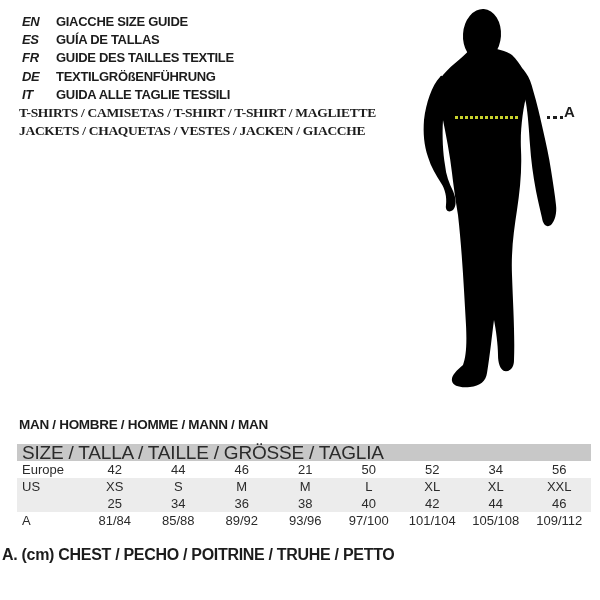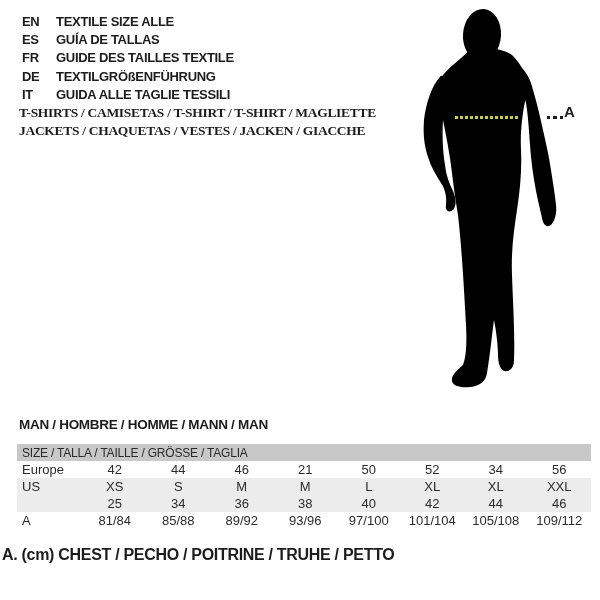--- a/index.html
+++ b/index.html
@@ -7,60 +7,60 @@
     width:600px;height:600px;position:relative;overflow:hidden;
     background:#ffffff;
     font-family:"Liberation Sans","DejaVu Sans",sans-serif;
     color:#1c1c1c;
   }
   .abs{position:absolute;}
 
   
   .lang-list{left:22px;top:12px;}
   .lang-row{display:flex;height:18.4px;align-items:center;}
-  .lang-code{width:34px;font-size:13px;font-weight:bold;letter-spacing:-0.3px;}
+  .lang-code{width:34px;font-size:13px;font-weight:bold;letter-spacing:-0.3px;font-style:italic;}
   .lang-label{font-size:13px;font-weight:bold;letter-spacing:-0.3px;white-space:nowrap;}
 
   
   .categories{left:19px;top:104px;font-size:13.5px;font-weight:bold;
     letter-spacing:-0.3px;line-height:18px;white-space:nowrap;font-family:Liberation Serif, serif;}
 
   
   .figure-wrap{left:418px;top:5px;width:145px;height:385px;}
   .measure-line-body{left:455px;top:116px;width:63px;height:3px;
     background:repeating-linear-gradient(to right,#c9d32e 0 3px,rgba(0,0,0,0) 3px 5px);}
   .measure-line-out{left:547px;top:116px;width:17px;height:3px;
     background:repeating-linear-gradient(to right,#1c1c1c 0 3.5px,rgba(0,0,0,0) 3.5px 6.5px);}
   .measure-label{left:564px;top:103px;font-size:15px;font-weight:bold;}
 
   
   .section-title{left:19px;top:417px;font-size:13.5px;font-weight:bold;
     letter-spacing:-0.3px;white-space:nowrap;}
 
   
   .size-table{left:17px;top:444px;width:574px;}
-  .st-header{height:17px;background:#c8c8c8;font-size:12px;color:#2b2b2b;
+  .st-header{height:17px;background:#c8c8c8;font-size:19px;color:#2b2b2b;
     display:flex;align-items:center;padding-left:5px;box-sizing:border-box;
     letter-spacing:-0.2px;}
   .st-row{height:17px;display:flex;align-items:center;font-size:13px;color:#2b2b2b;}
   .st-row.shaded{background:#ececec;}
   .st-label{width:66px;padding-left:5px;box-sizing:border-box;}
   .st-cell{flex:1;text-align:center;}
 
   
   .footnote{left:2px;top:546px;font-size:16px;font-weight:bold;
     letter-spacing:-0.3px;white-space:nowrap;}
 </style>
 </head>
 <body>
 
 <div class="abs lang-list">
   <div class="lang-row">
     <span class="lang-code">EN</span>
-    <span class="lang-label">TEXTILE SIZE ALLE</span>
+    <span class="lang-label">GIACCHE SIZE GUIDE</span>
   </div>
   <div class="lang-row">
     <span class="lang-code">ES</span>
     <span class="lang-label">GUÍA DE TALLAS</span>
   </div>
   <div class="lang-row">
     <span class="lang-code">FR</span>
     <span class="lang-label">GUIDE DES TAILLES TEXTILE</span>
   </div>
   <div class="lang-row">

